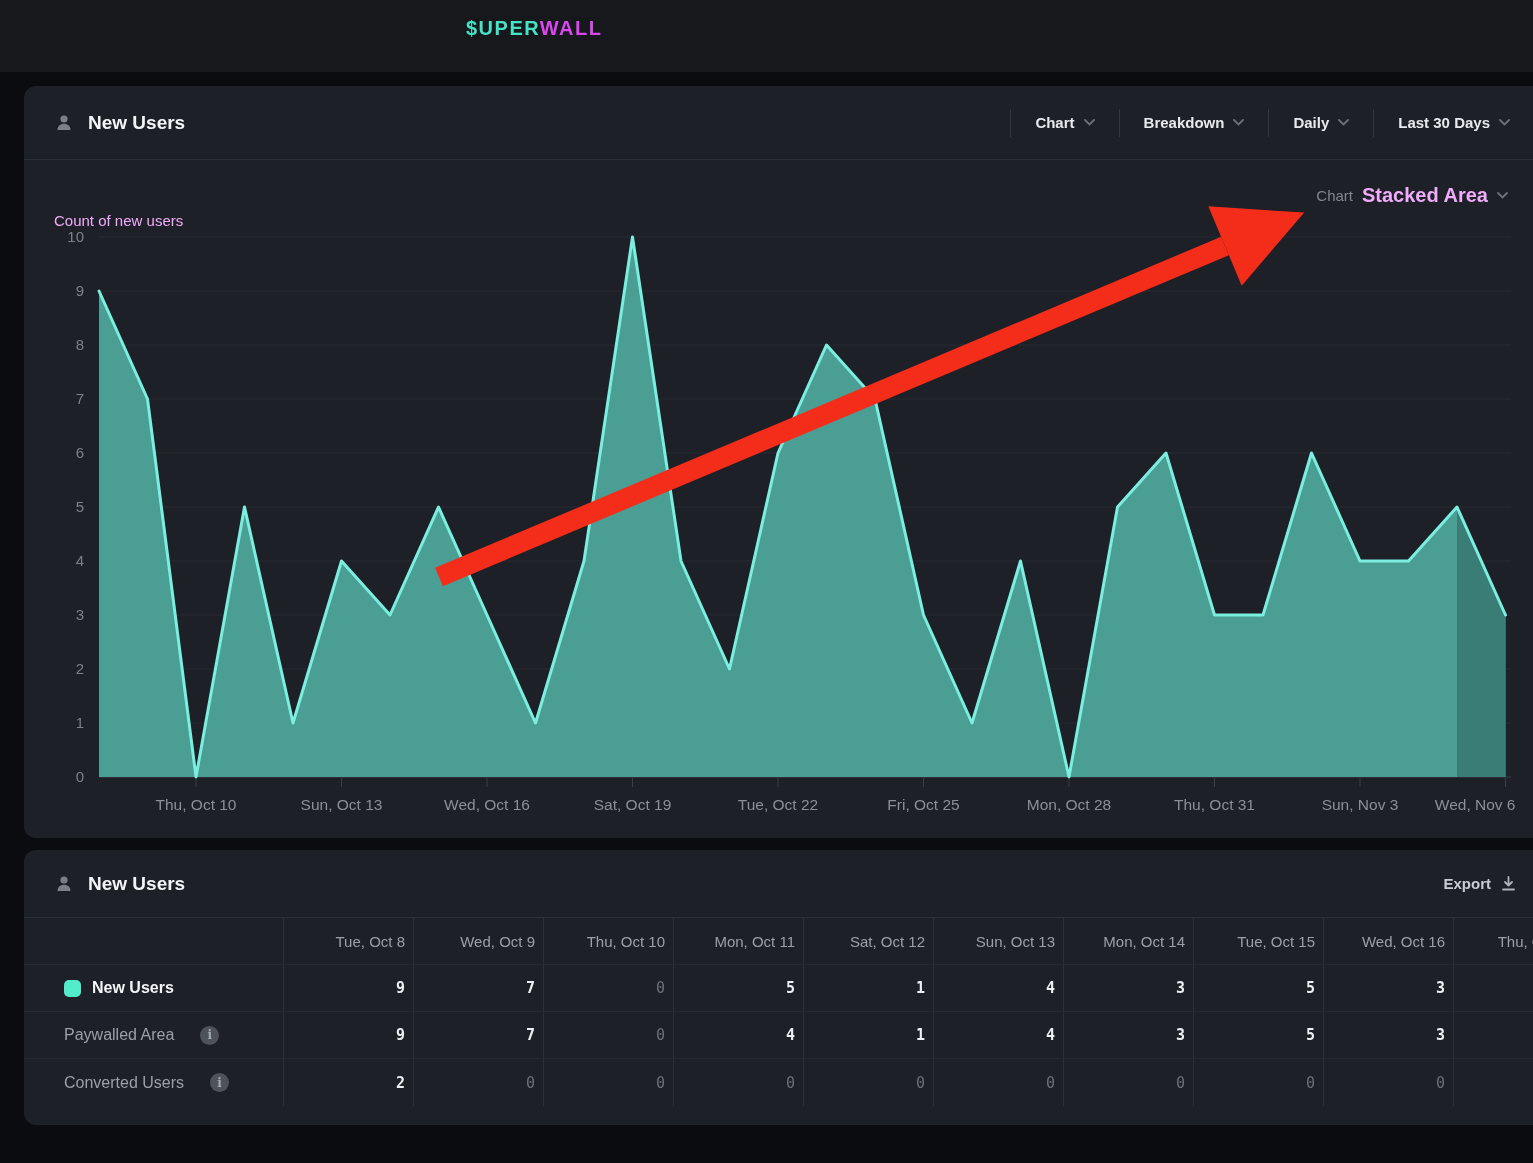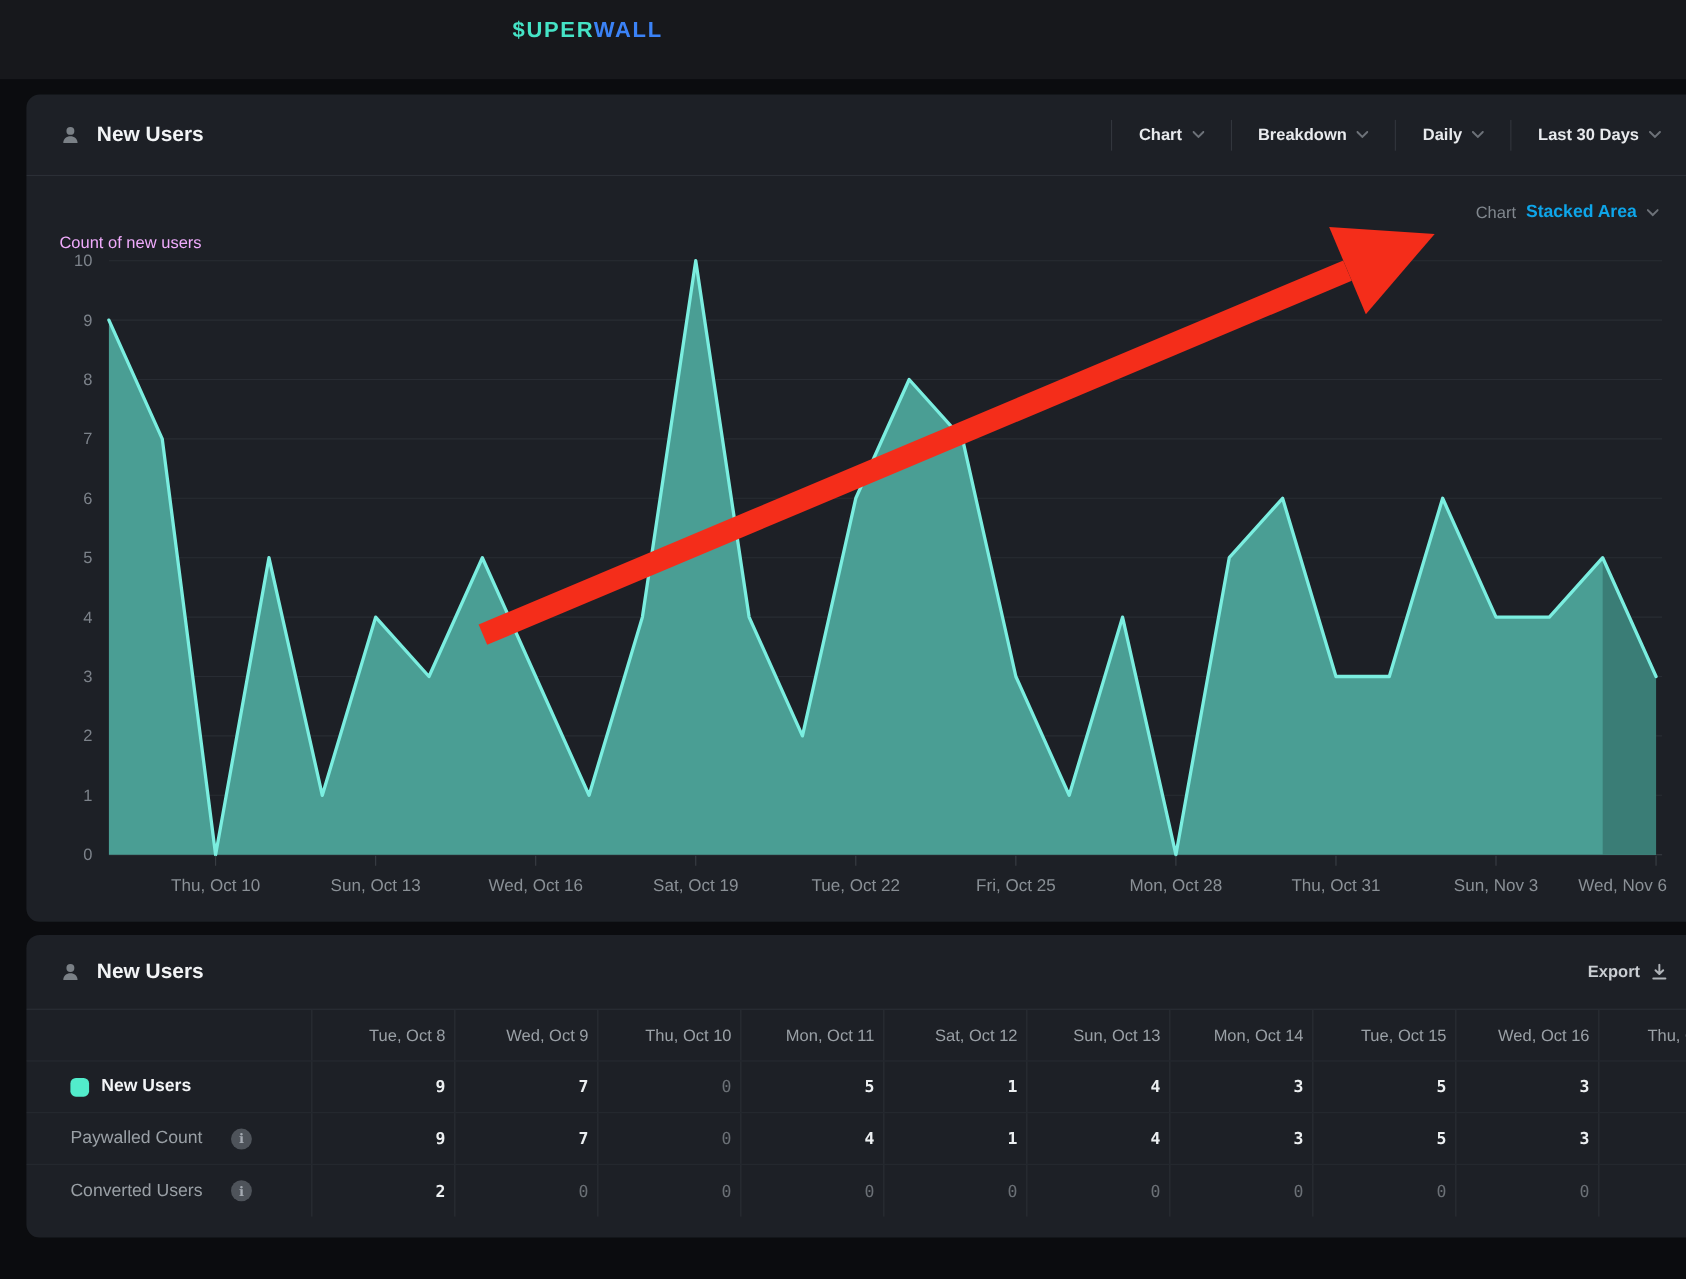--- a/index.html
+++ b/index.html
@@ -10,21 +10,21 @@
     color:#eef1f3;
   }
   .topbar {
     position:relative; height:72px; background:#17181c;
   }
   .logo {
     position:absolute; left:466px; top:17px;
     font-size:20px; font-weight:700; letter-spacing:1.5px;
   }
   .logo .accent { color:#45e3c6; }
-  .logo .rest   { color:#3b82f6;margin-top:24px; }
+  .logo .rest   { color:#d946ef;margin-top:24px; }
 
   .panel {
     position:absolute; left:24px; width:1522px;
     background:#1d2026; border-radius:12px; overflow:hidden;
   }
   #chart-panel { top:86px; height:752px; }
   #table-panel { top:850px; height:275px; }
 
   .panel-header {
     height:74px; display:flex; align-items:center;
@@ -46,21 +46,21 @@
   .chart-body { position:relative; height:677px; }
   .chart-subtitle {
     position:absolute; left:30px; top:24px;
     font-size:15px; color:#f0abfc;margin-top:28px;
   }
   .chart-type {
     position:absolute; right:38px; top:24px;
     display:flex; align-items:center; gap:9px; cursor:pointer;
   }
   .chart-type .lbl { font-size:15px; color:#81878e; }
-  .chart-type .val { font-size:16px; font-weight:700; color:#0ea5e9; }
+  .chart-type .val { font-size:20px; font-weight:700; color:#f0abfc; }
   .chart-svg { position:absolute; left:0; top:0; width:1513px; height:677px; }
 
   .export-btn {
     margin-left:auto; display:flex; align-items:flex-end; gap:10px;
     font-size:15px; font-weight:600; color:#c9cdd2; cursor:pointer;
   }
   .export-icon { width:15px; height:16px; opacity:.85; }
 
   
   .grid { width:1560px; }
@@ -250,21 +250,21 @@
         <div class="cell num">5</div>
         <div class="cell num">1</div>
         <div class="cell num">4</div>
         <div class="cell num">3</div>
         <div class="cell num">5</div>
         <div class="cell num">3</div>
         <div class="cell num"></div>
       </div>
       <div class="grid-row">
         <div class="cell label-cell">
-          <span class="rlabel sub">Paywalled Count</span>
+          <span class="rlabel sub">Paywalled Area</span>
           <span class="info-dot">i</span>
         </div>
         <div class="cell num">9</div>
         <div class="cell num">7</div>
         <div class="cell num dim">0</div>
         <div class="cell num">4</div>
         <div class="cell num">1</div>
         <div class="cell num">4</div>
         <div class="cell num">3</div>
         <div class="cell num">5</div>

